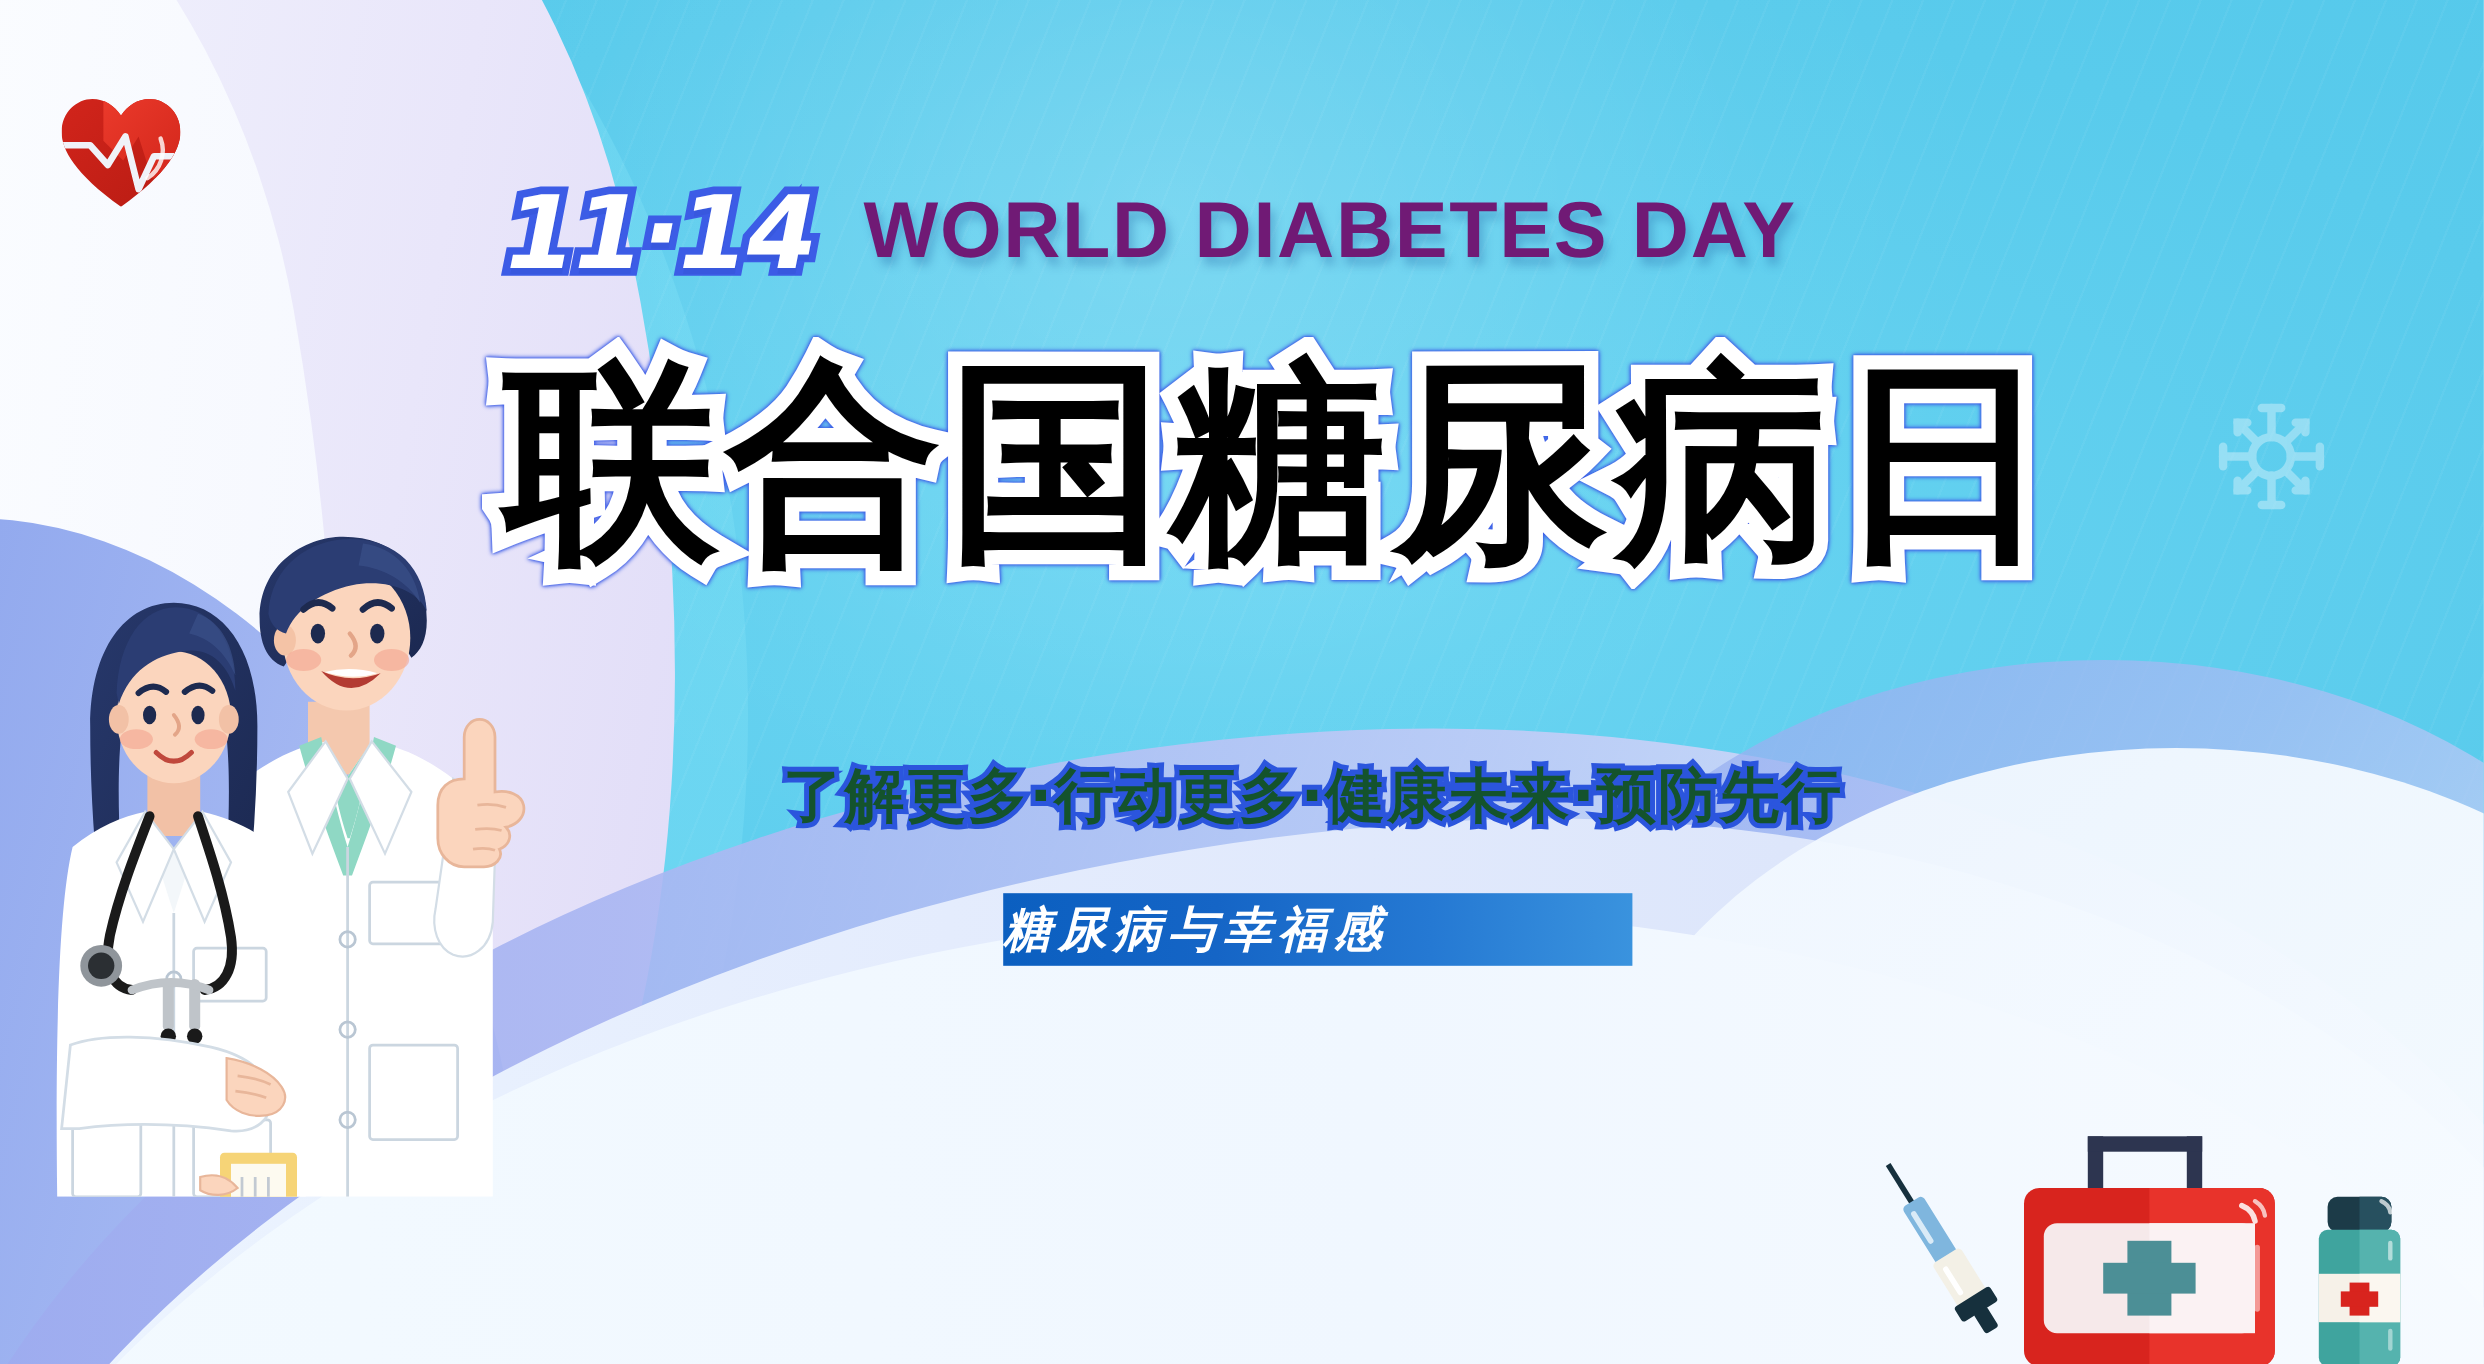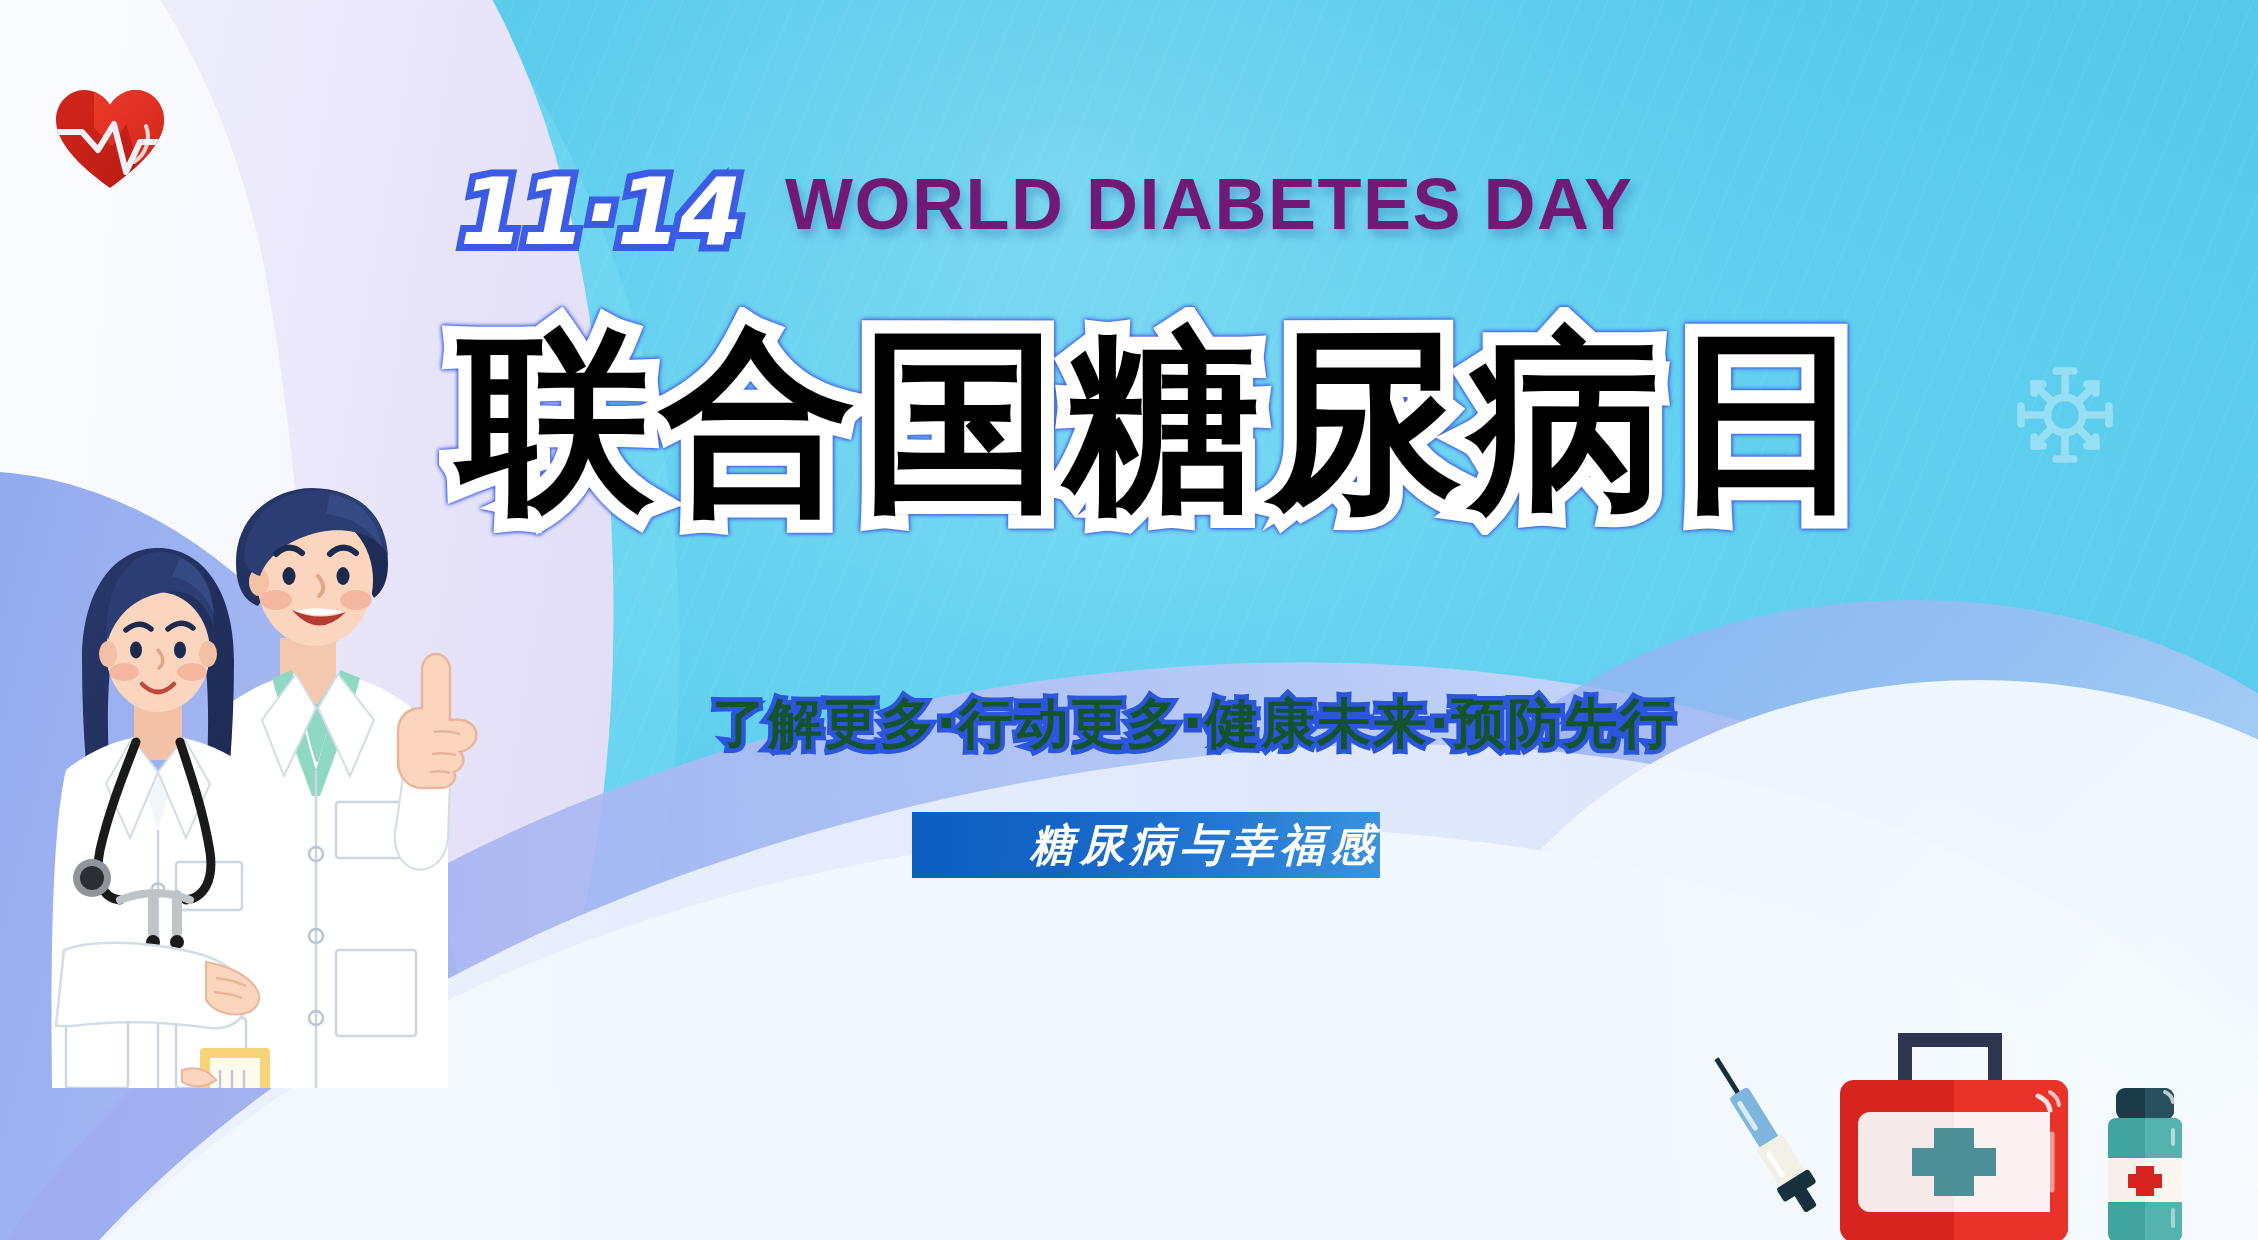--- a/index.html
+++ b/index.html
@@ -107,21 +107,21 @@
 
   
   .heart-logo{position:absolute;left:50px;top:80px;width:120px;height:120px;}
 
   
   .germ-deco{position:absolute;left:2010px;top:360px;width:110px;height:110px;opacity:.55;}
 
   
   .headline-row{
     position:absolute;left:460px;top:168px;
-    display:flex;align-items:flex-start;gap:44px;
+    display:flex;align-items:center;gap:44px;
   }
   .date-badge{
     font-family:"DejaVu Sans",sans-serif;
     font-size:92px;font-weight:900;font-style:italic;
     letter-spacing:-2px;
     color:#ffffff;
     line-height:.98;
     -webkit-text-stroke:14px #3c5ce6;
     paint-order:stroke fill;
     text-shadow:0 5px 0 rgba(40,70,190,.18);
@@ -156,23 +156,23 @@
     font-size:54px;font-weight:800;
     letter-spacing:2px;
     color:#14532d;
     -webkit-text-stroke:9px #2b55dd;
     paint-order:stroke fill;
     white-space:nowrap;
   }
 
   .tag-bar{
     position:absolute;left:912px;top:812px;
-    width:468px;height:66px;
+    width:572px;height:66px;
     background:linear-gradient(92deg,#0b5fc0 0%, #1565c6 34%, #2579d3 68%, #3a93de 100%);
-    display:flex;align-items:center;justify-content:flex-end;
+    display:flex;align-items:center;justify-content:flex-start;
   }
   .tag-text{
     font-family:"DejaVu Sans","Liberation Sans",sans-serif;
     font-size:44px;font-weight:800;font-style:italic;
     letter-spacing:6px;
     color:#ffffff;
     white-space:nowrap;
   }
 
   

